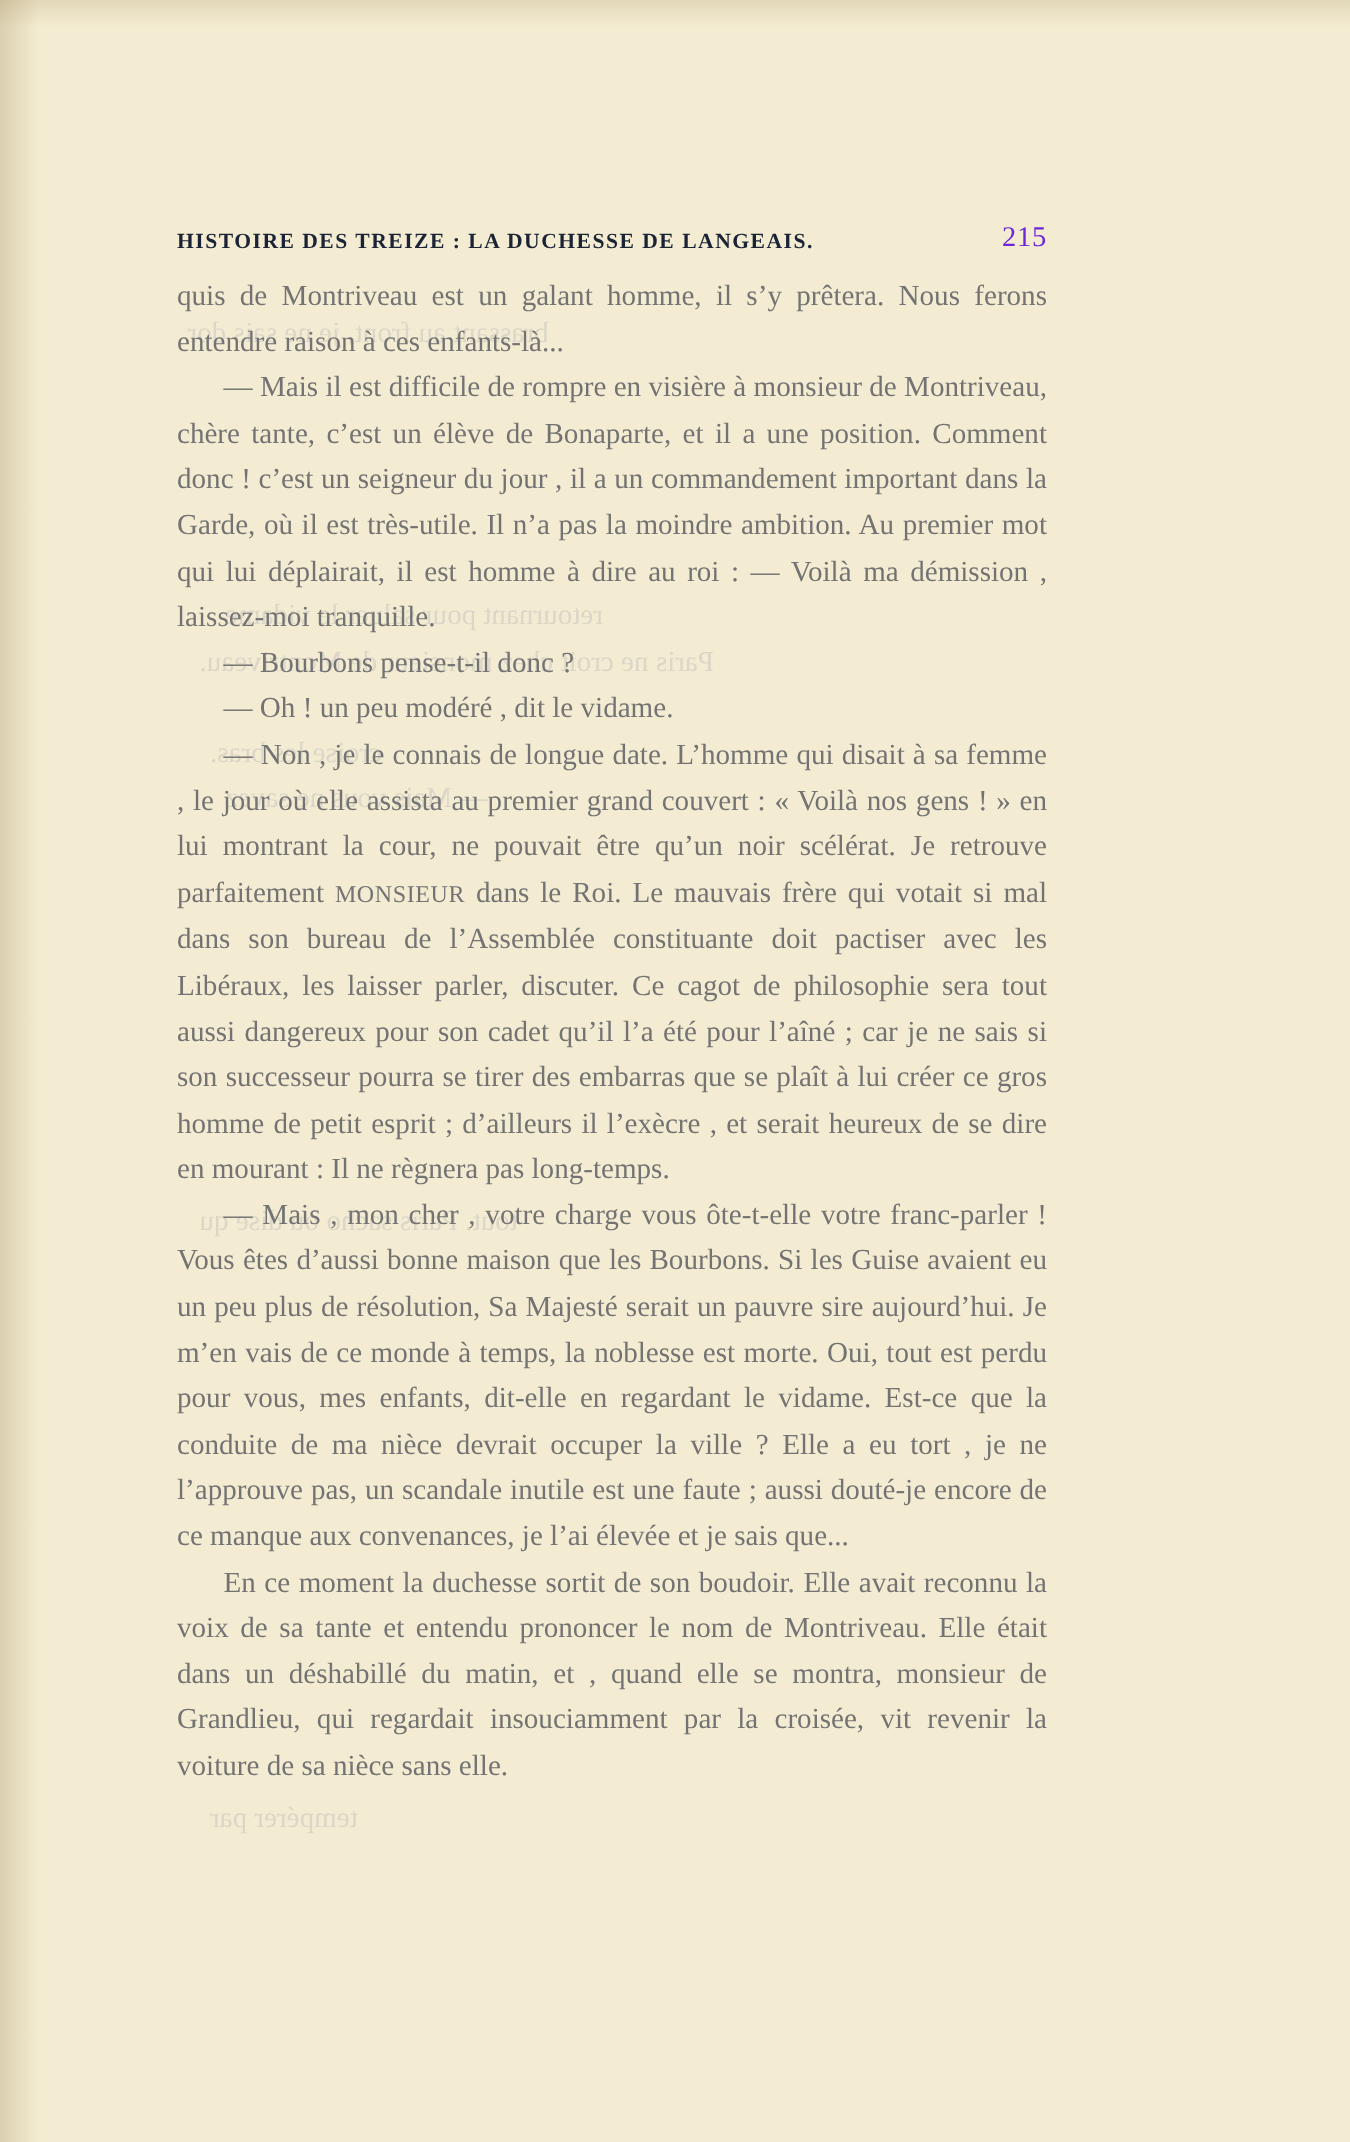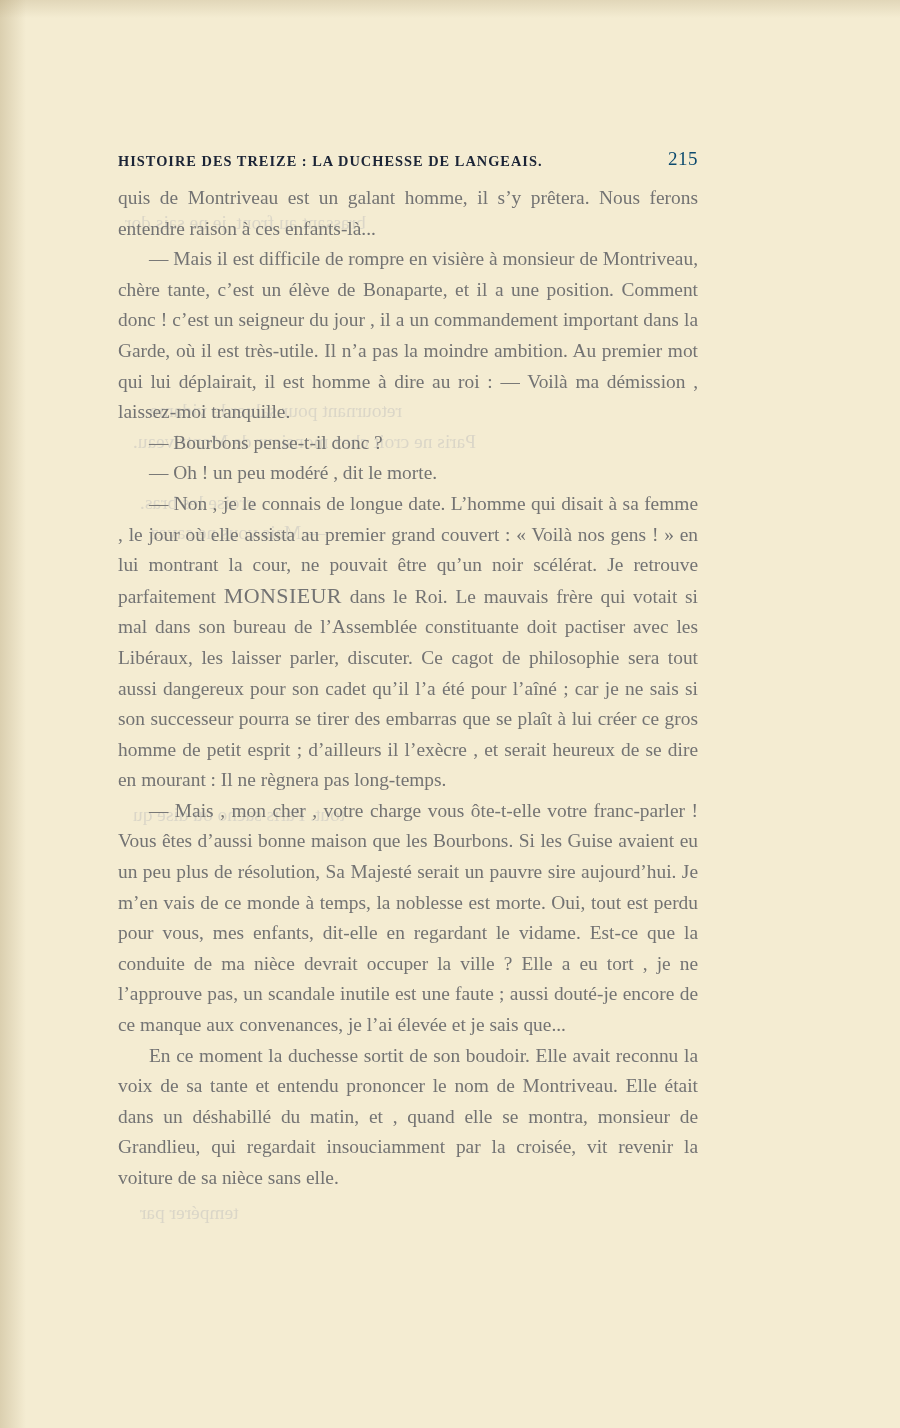--- a/index.html
+++ b/index.html
@@ -37,42 +37,42 @@
     font-size: 14.4px;
     letter-spacing: 1.0px;
     font-weight: bold;
     color: #1b2436;
     white-space: nowrap;
     font-variant: small-caps;
     text-transform: uppercase;
   }
   .running-head .rh-folio {
     font-size: 19px;
-    color: #0c4a6e;
+    color: #6d28d9;
     font-weight: normal;
     letter-spacing: 0.5px;
     padding-left: 10px;
   }
   .body-text p {
     margin: 0;
     font-size: 19.4px;
     line-height: 30.6px;
     text-align: justify;
     text-justify: inter-word;
     color: #737373;
     hyphens: none;
   }
   .body-text p.indent {
     text-indent: 31px;
   }
   .body-text p.noindent {
     text-indent: 0;
   }
   .smallcaps {
-    font-size: 22px;
+    font-size: 16px;
     letter-spacing: 0.4px;
     text-transform: uppercase;
   }
   
   .ghost {
     position: absolute;
     color: rgba(120, 130, 160, 0.20);
     font-size: 19.4px;
     line-height: 30.6px;
     font-family: "Liberation Serif", serif;
@@ -120,20 +120,20 @@
 
     <div class="running-head">
       <span class="rh-title">HISTOIRE DES TREIZE : LA DUCHESSE DE LANGEAIS.</span>
       <span class="rh-folio">215</span>
     </div>
 
     <div class="body-text">
       <p class="noindent">quis de Montriveau est un galant homme, il s’y prêtera. Nous ferons entendre raison à ces enfants-là...</p>
       <p class="indent">— Mais il est difficile de rompre en visière à monsieur de Montriveau, chère tante, c’est un élève de Bonaparte, et il a une position. Comment donc ! c’est un seigneur du jour , il a un commandement important dans la Garde, où il est très-utile. Il n’a pas la moindre ambition. Au premier mot qui lui déplairait, il est homme à dire au roi : — Voilà ma démission , laissez-moi tranquille.</p>
       <p class="indent">— Bourbons pense-t-il donc ?</p>
-      <p class="indent">— Oh ! un peu modéré , dit le morte.</p>
+      <p class="indent">— Oh ! un peu modéré , dit le vidame.</p>
       <p class="indent"><span>— Non , je le connais de longue date. L’homme qui disait à sa femme , le jour où elle assista au premier grand couvert : « Voilà nos gens ! » en lui montrant la cour, ne pouvait être qu’un noir scélérat. Je retrouve parfaitement </span><span class="smallcaps">Monsieur</span><span> dans le Roi. Le mauvais frère qui votait si mal dans son bureau de l’Assemblée constituante doit pactiser avec les Libéraux, les laisser parler, discuter. Ce cagot de philosophie sera tout aussi dangereux pour son cadet qu’il l’a été pour l’aîné ; car je ne sais si son successeur pourra se tirer des embarras que se plaît à lui créer ce gros homme de petit esprit ; d’ailleurs il l’exècre , et serait heureux de se dire en mourant : Il ne règnera pas long-temps.</span></p>
       <p class="indent">— Mais , mon cher , votre charge vous ôte-t-elle votre franc-parler ! Vous êtes d’aussi bonne maison que les Bourbons. Si les Guise avaient eu un peu plus de résolution, Sa Majesté serait un pauvre sire aujourd’hui. Je m’en vais de ce monde à temps, la noblesse est morte. Oui, tout est perdu pour vous, mes enfants, dit-elle en regardant le vidame. Est-ce que la conduite de ma nièce devrait occuper la ville ? Elle a eu tort , je ne l’approuve pas, un scandale inutile est une faute ; aussi douté-je encore de ce manque aux convenances, je l’ai élevée et je sais que...</p>
       <p class="indent">En ce moment la duchesse sortit de son boudoir. Elle avait reconnu la voix de sa tante et entendu prononcer le nom de Montriveau. Elle était dans un déshabillé du matin, et , quand elle se montra, monsieur de Grandlieu, qui regardait insouciamment par la croisée, vit revenir la voiture de sa nièce sans elle.</p>
     </div>
 
   </div>
 </div>
 
 </body></html>

